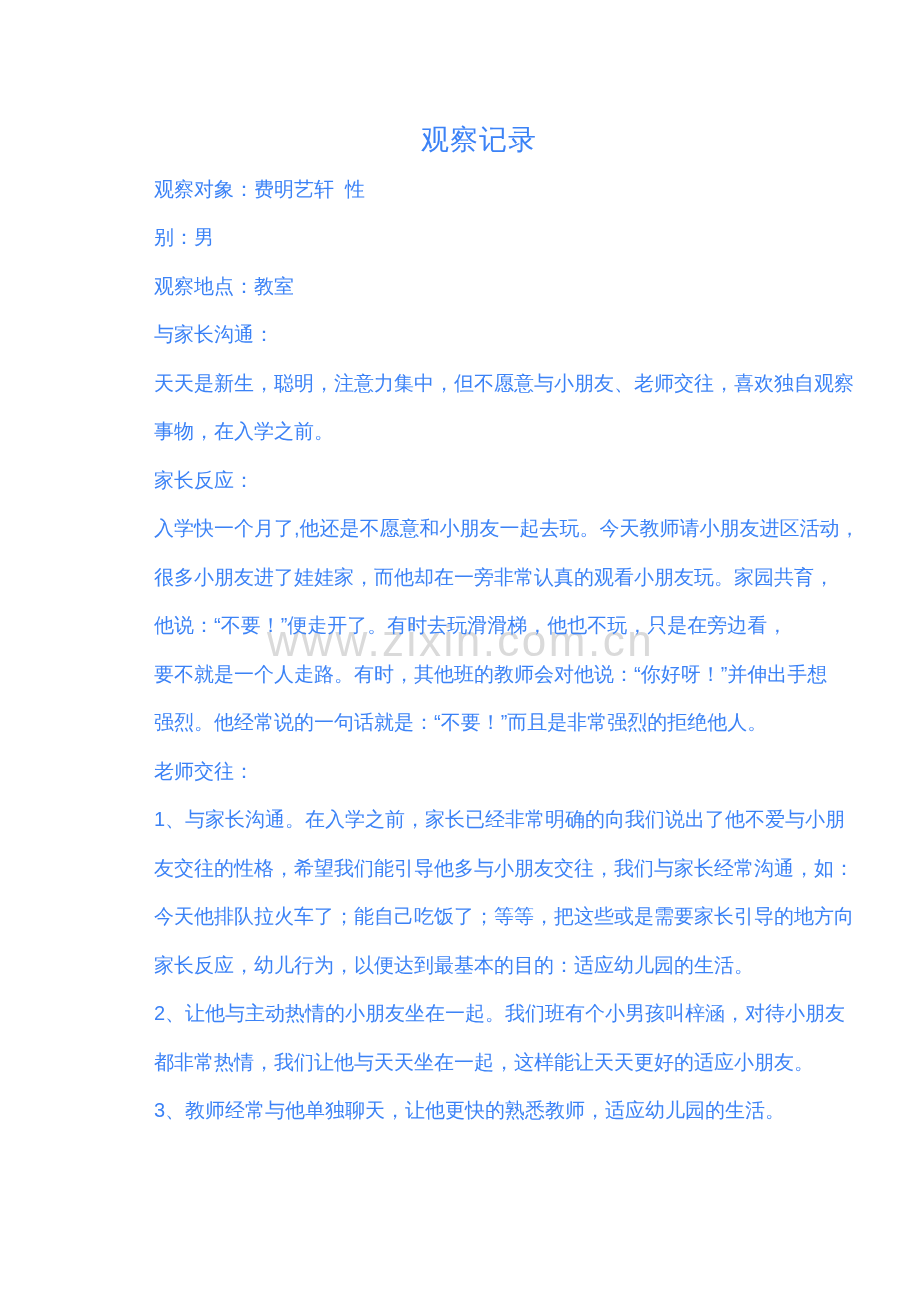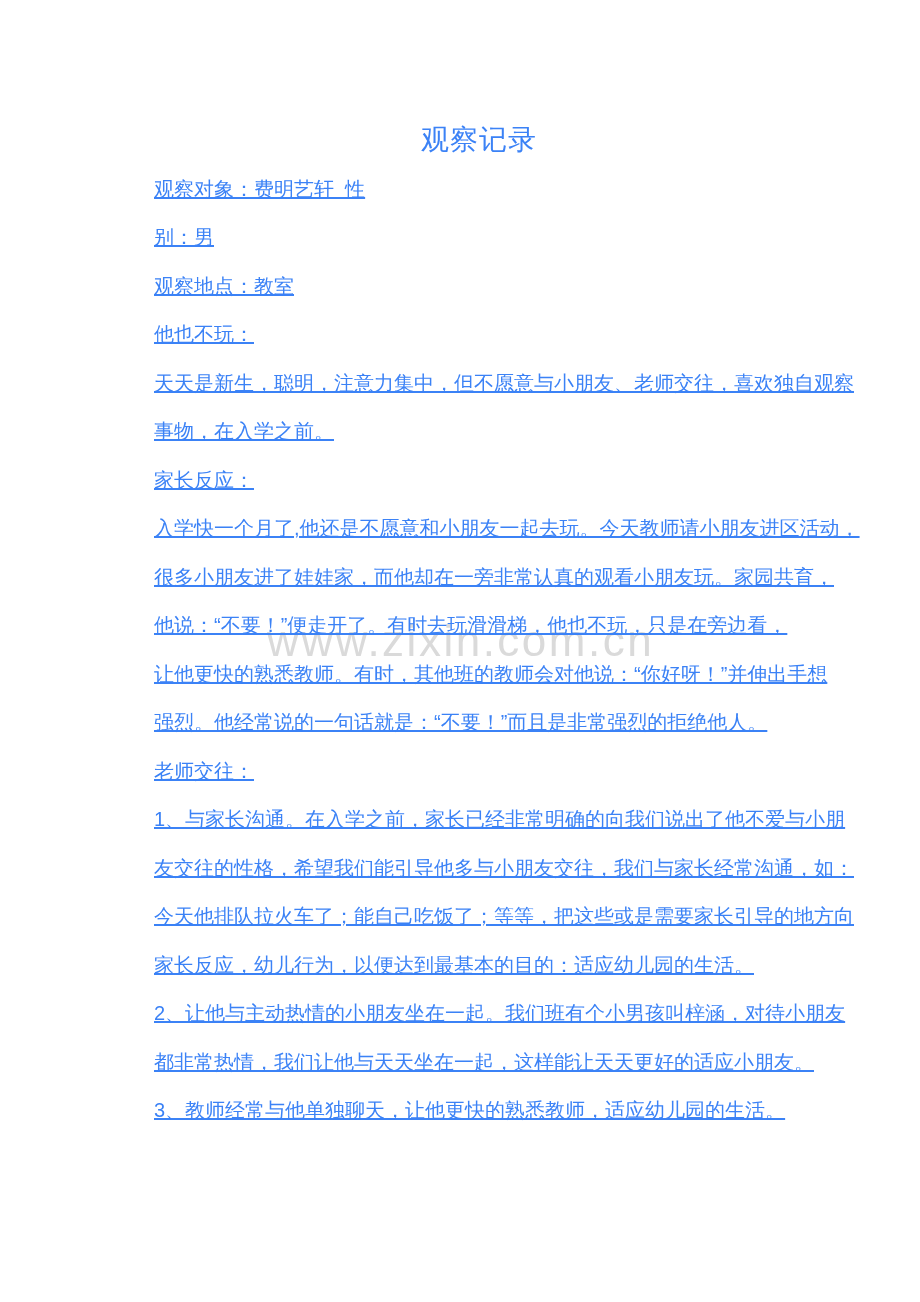--- a/index.html
+++ b/index.html
@@ -38,44 +38,43 @@
   }
   .doc-title {
     text-align: center;
     font-size: 28px;
     line-height: 48.5px;
     letter-spacing: 1px;
     white-space: pre;
   }
   .line {
     white-space: pre;
-    text-decoration: underline;
   }
 </style>
 </head>
 <body>
 
 <div class="page">
 
   <div class="watermark">www.zixin.com.cn</div>
 
   <div class="content">
     <div class="doc-title">观察记录</div>
 
     <div class="line">观察对象：费明艺轩  性</div>
     <div class="line">别：男</div>
     <div class="line">观察地点：教室</div>
-    <div class="line">他也不玩：</div>
+    <div class="line">与家长沟通：</div>
     <div class="line">天天是新生，聪明，注意力集中，但不愿意与小朋友、老师交往，喜欢独自观察</div>
     <div class="line">事物，在入学之前。</div>
     <div class="line">家长反应：</div>
     <div class="line">入学快一个月了,他还是不愿意和小朋友一起去玩。今天教师请小朋友进区活动，</div>
     <div class="line">很多小朋友进了娃娃家，而他却在一旁非常认真的观看小朋友玩。家园共育，</div>
     <div class="line">他说：“不要！”便走开了。有时去玩滑滑梯，他也不玩，只是在旁边看，</div>
-    <div class="line">让他更快的熟悉教师。有时，其他班的教师会对他说：“你好呀！”并伸出手想</div>
+    <div class="line">要不就是一个人走路。有时，其他班的教师会对他说：“你好呀！”并伸出手想</div>
     <div class="line">强烈。他经常说的一句话就是：“不要！”而且是非常强烈的拒绝他人。</div>
     <div class="line">老师交往：</div>
     <div class="line">1、与家长沟通。在入学之前，家长已经非常明确的向我们说出了他不爱与小朋</div>
     <div class="line">友交往的性格，希望我们能引导他多与小朋友交往，我们与家长经常沟通，如：</div>
     <div class="line">今天他排队拉火车了；能自己吃饭了；等等，把这些或是需要家长引导的地方向</div>
     <div class="line">家长反应，幼儿行为，以便达到最基本的目的：适应幼儿园的生活。</div>
     <div class="line">2、让他与主动热情的小朋友坐在一起。我们班有个小男孩叫梓涵，对待小朋友</div>
     <div class="line">都非常热情，我们让他与天天坐在一起，这样能让天天更好的适应小朋友。</div>
     <div class="line">3、教师经常与他单独聊天，让他更快的熟悉教师，适应幼儿园的生活。</div>
   </div>

